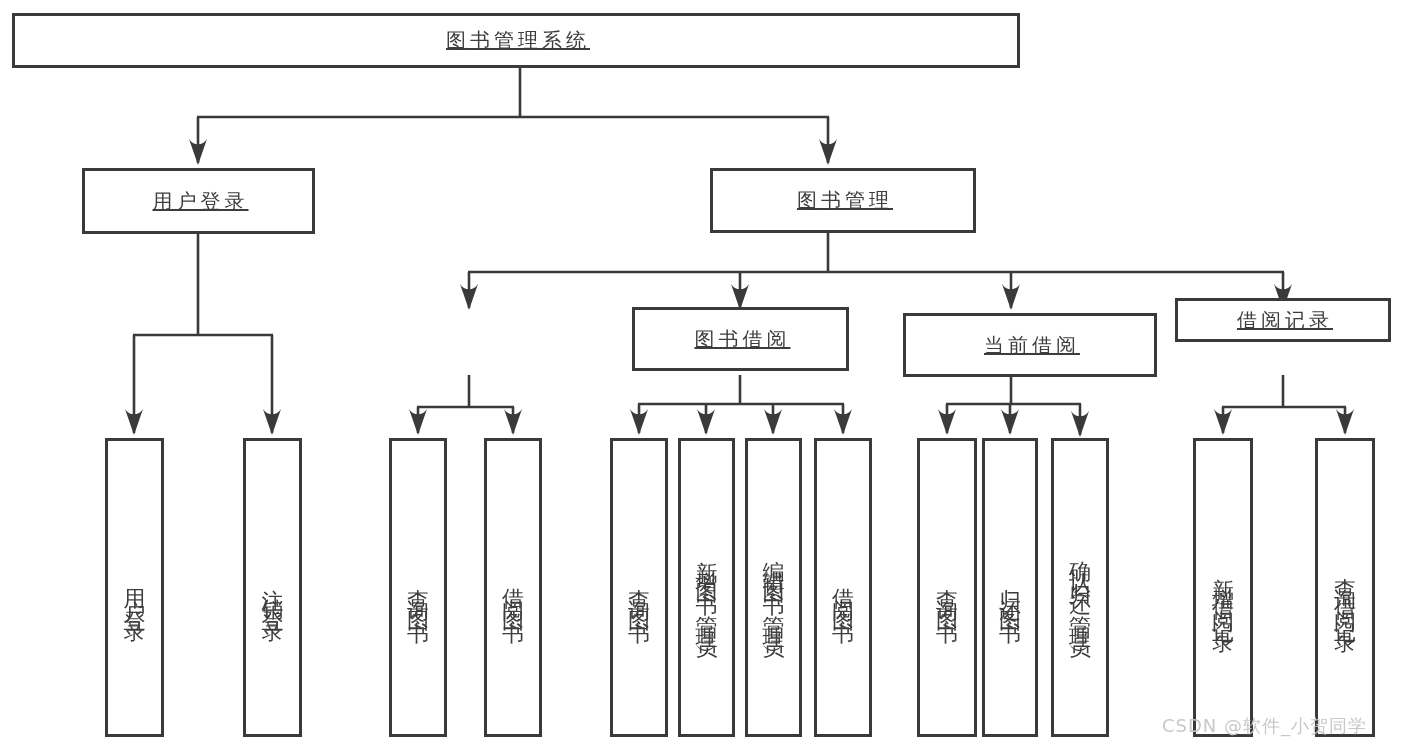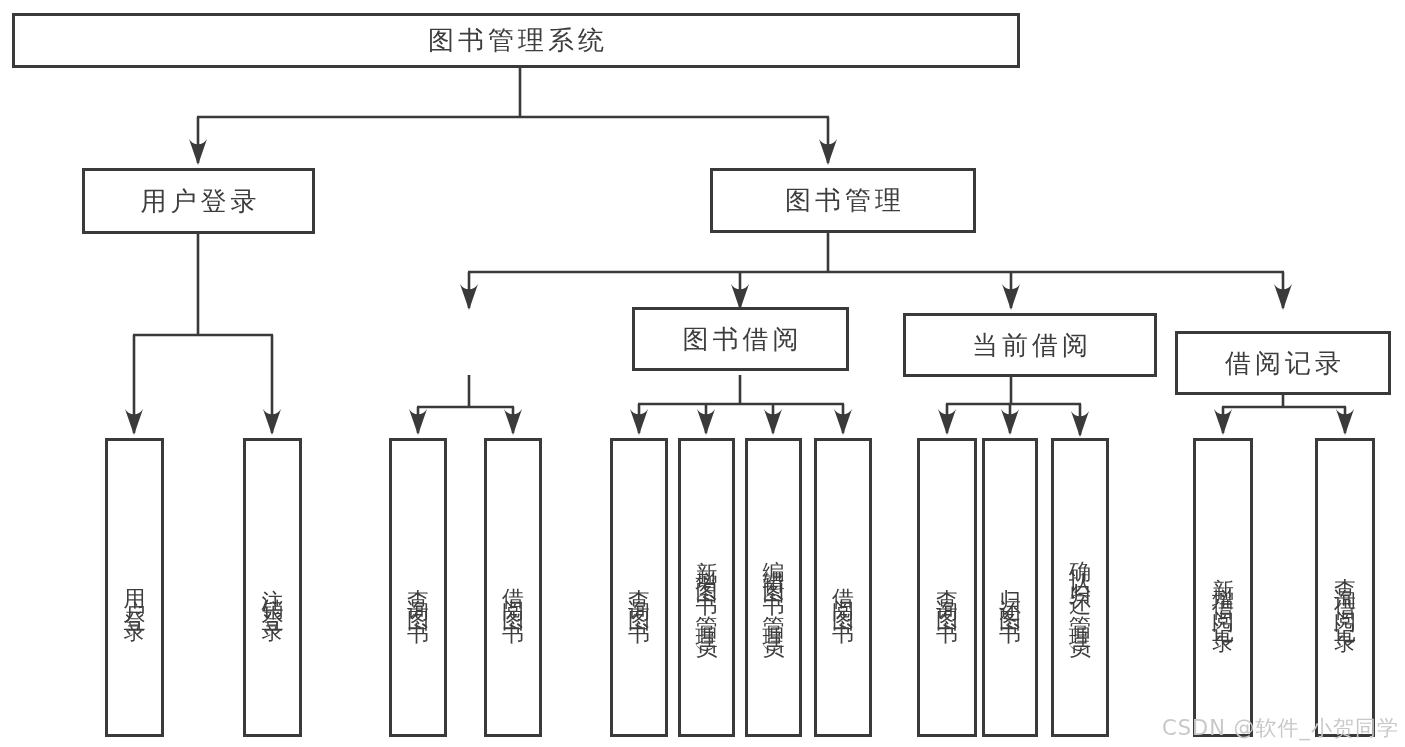--- a/index.html
+++ b/index.html
@@ -21,58 +21,58 @@
     position: absolute;
     box-sizing: border-box;
     background: #ffffff;
     border: 3px solid #3a3a3a;
     display: flex;
     align-items: center;
     justify-content: center;
     color: #3d3d3d;
     z-index: 2;
   }
-  .hnode { font-size: 26px; letter-spacing: 4px; white-space: nowrap; }
+  .hnode { font-size: 20px; letter-spacing: 4px; white-space: nowrap; text-decoration: underline; }
   .hnode .lbl { transform: translateX(2px); }
   .vnode .lbl {
     writing-mode: vertical-rl;
     text-orientation: mixed;
     font-size: 22px;
     letter-spacing: 11px;
     line-height: 1;
     transform: translateY(5px);
   }
   
   #root           { left: 12px;   top: 13px;  width: 1008px; height: 55px; }
   #user-login     { left: 82px;   top: 168px; width: 233px;  height: 66px; }
   #book-mgmt      { left: 710px;  top: 168px; width: 266px;  height: 65px; }
   #new-book-rec   { left: 361px;  top: 313px; width: 217px;  height: 64px; }
   #book-borrow    { left: 632px;  top: 307px; width: 217px;  height: 64px; }
   #current-borrow { left: 903px;  top: 313px; width: 254px;  height: 64px; }
-  #borrow-record  { left: 1175px; top: 331px; width: 216px;  height: 64px; text-align: right; }
+  #borrow-record  { left: 1175px; top: 298px; width: 216px;  height: 44px; text-align: right; }
   
   .vnode { top: 438px; height: 299px; }
   #leaf-user-login     { left: 105px;  width: 59px; }
   #leaf-logout         { left: 243px;  width: 59px; }
   #leaf-query-book-1   { left: 389px;  width: 58px; }
   #leaf-borrow-book-1  { left: 484px;  width: 58px; }
   #leaf-query-book-2   { left: 610px;  width: 58px; }
   #leaf-add-book       { left: 678px;  width: 57px; }
   #leaf-edit-book      { left: 745px;  width: 57px; }
   #leaf-borrow-book-2  { left: 814px;  width: 58px; }
   #leaf-query-book-3   { left: 917px;  width: 60px; }
   #leaf-return-book    { left: 982px;  width: 56px; }
   #leaf-confirm-return { left: 1051px; width: 58px; }
   #leaf-add-record     { left: 1193px; width: 60px; }
   #leaf-query-record   { left: 1315px; width: 60px; }
   #watermark {
     position: absolute;
     left: 1162px;
     top: 714px;
-    font-size: 21px;
+    font-size: 18px;
     letter-spacing: 1px;
     color: #c8c8c8;
     z-index: 5;
     white-space: nowrap;
   }
 </style>
 </head>
 <body>
 
 <div id="canvas">

